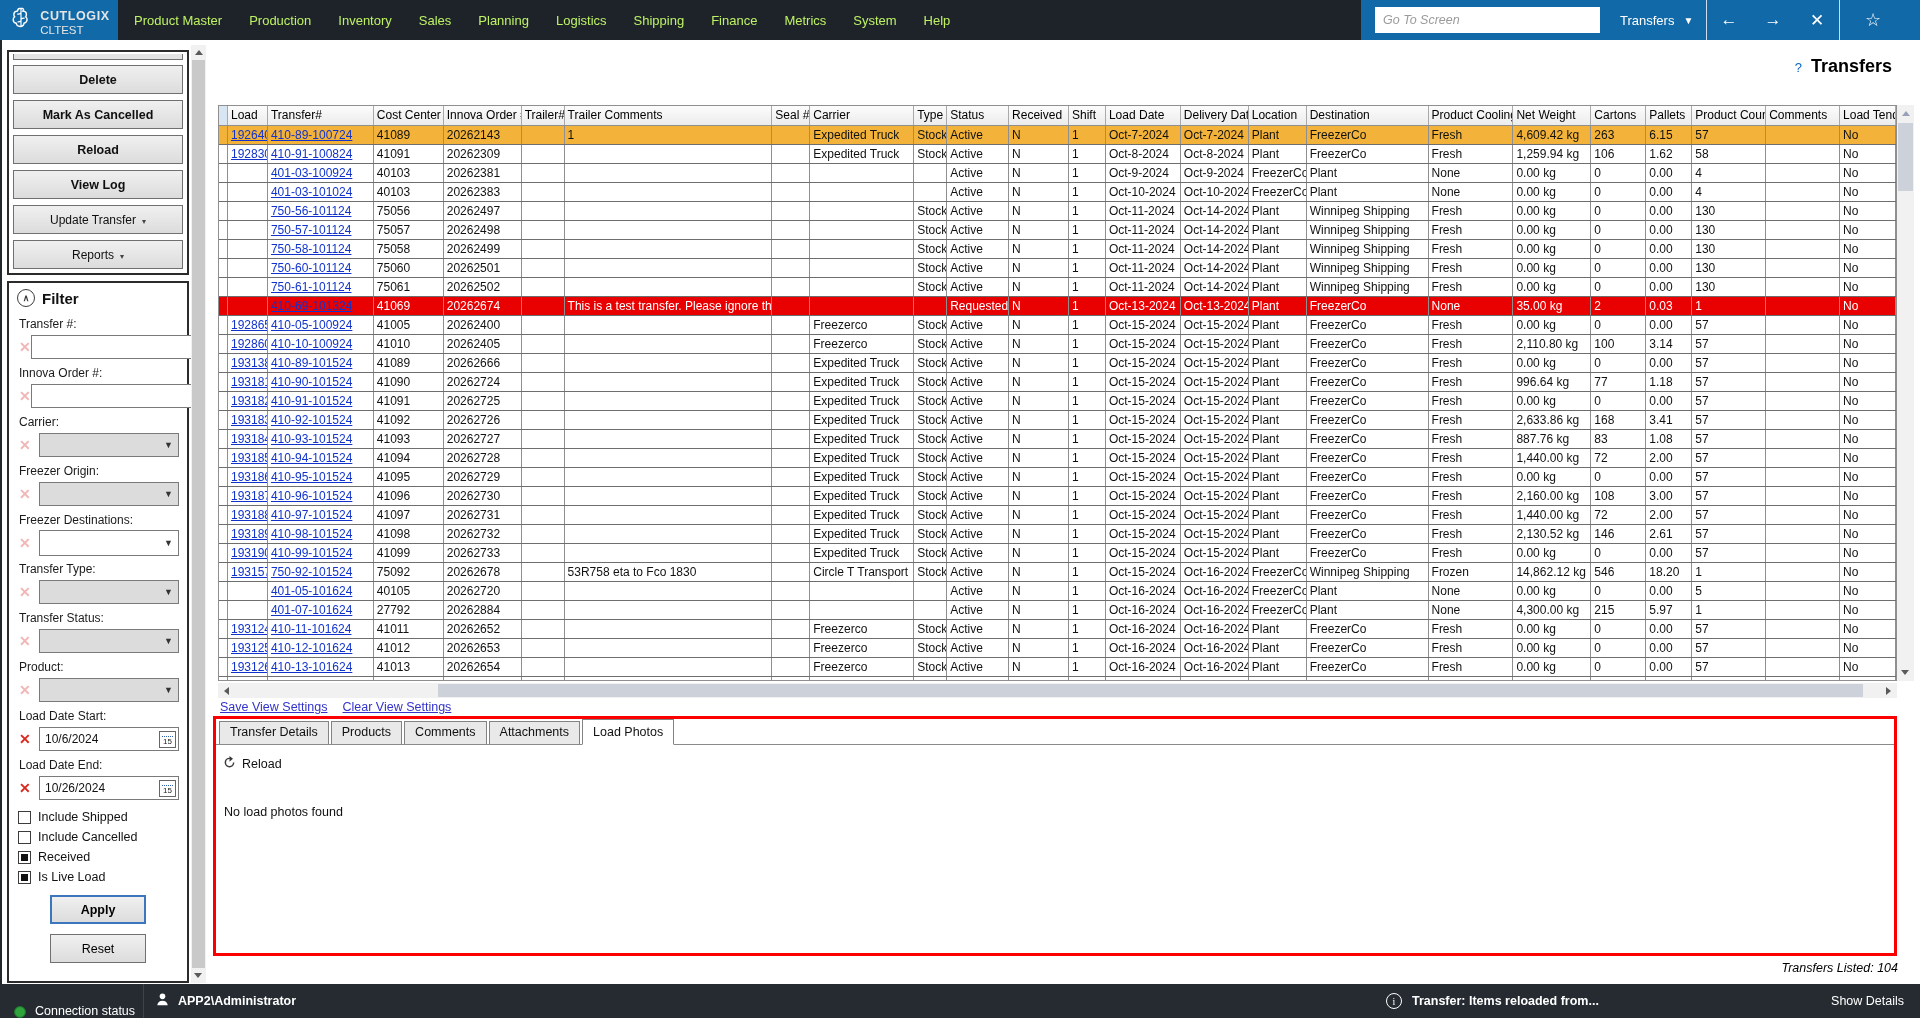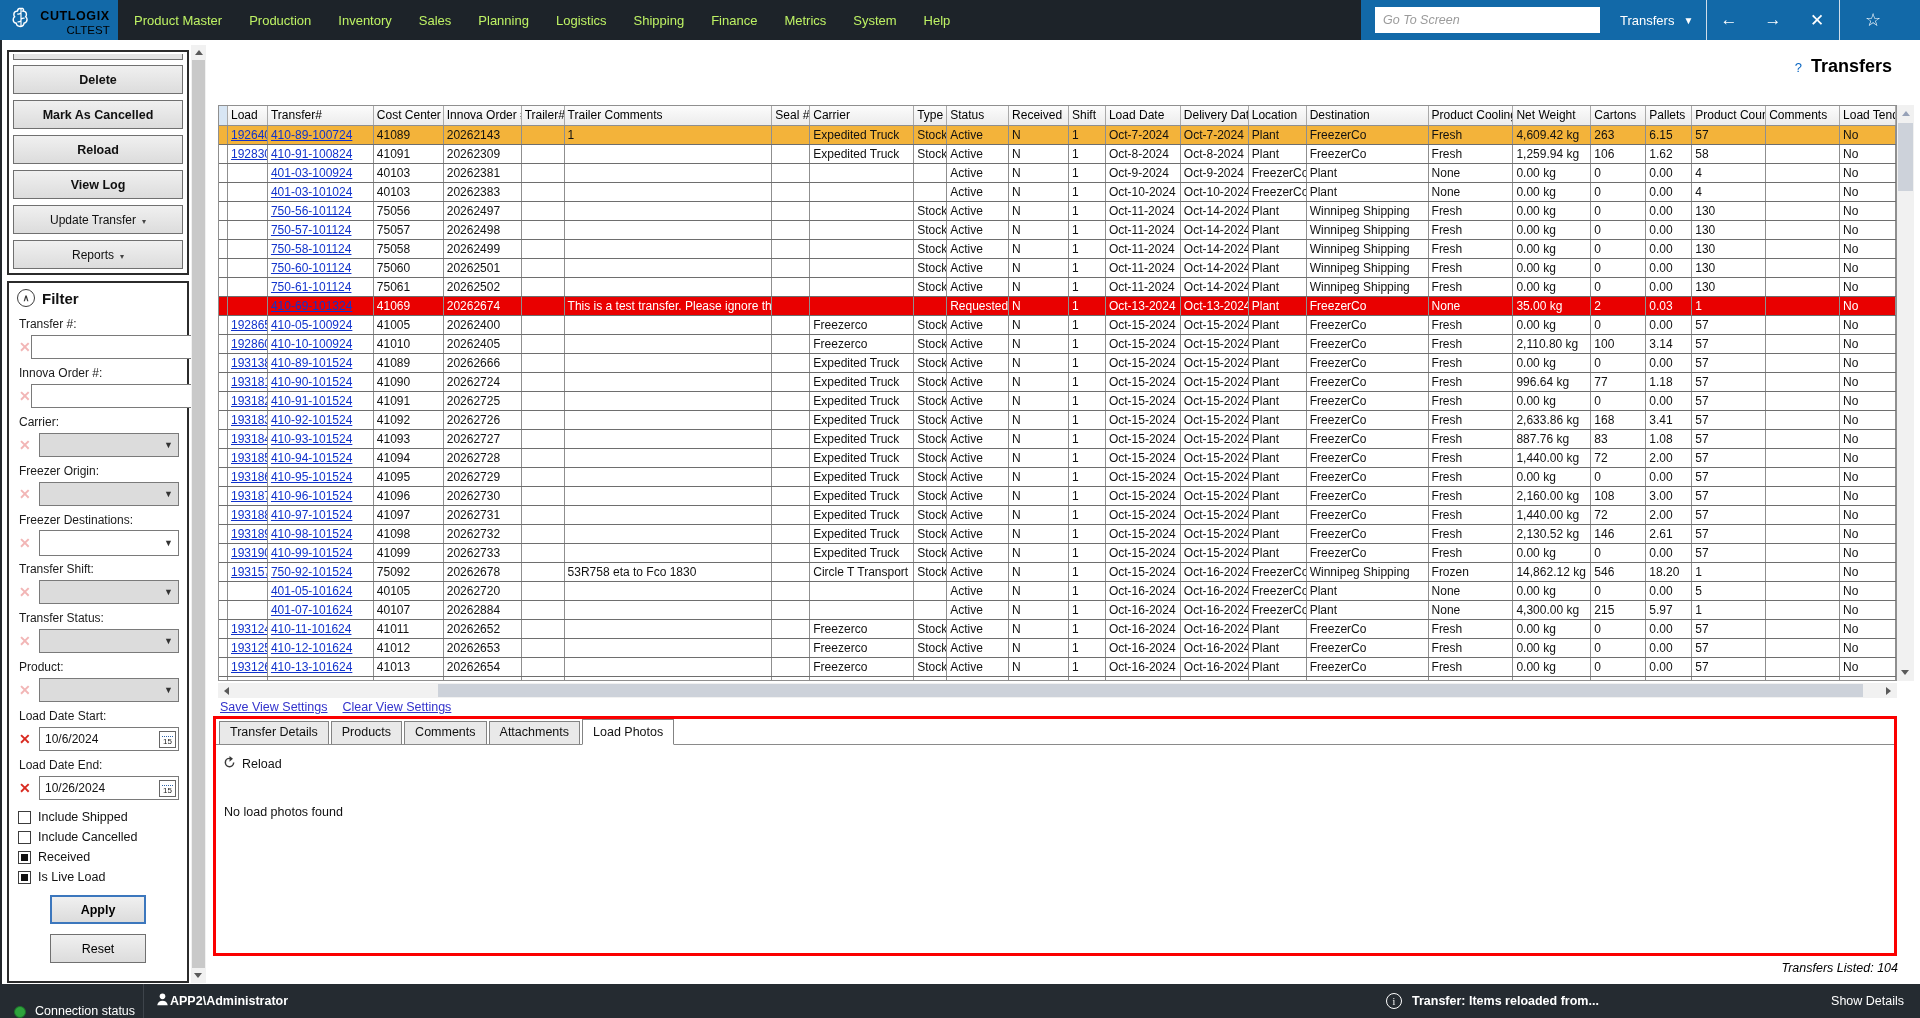--- a/index.html
+++ b/index.html
@@ -2,21 +2,21 @@
 <html><head>
 <meta charset="utf-8">
 <style>
   * { margin:0; padding:0; box-sizing:border-box; }
   html,body { width:1920px; height:1018px; overflow:hidden; background:#fff;
     font-family:"Liberation Sans", sans-serif; color:#111; }
 
   
   #topbar { position:absolute; left:0; top:0; width:1920px; height:40px; background:#1d2329; display:flex; align-items:center; }
   #brand { width:118px; height:40px; background:#1269a8; display:flex; align-items:center; justify-content:center; gap:6px; flex:0 0 auto; }
-  #brand .btxt { color:#000000; text-align:right; line-height:1.15;margin-top:6px; }
+  #brand .btxt { color:#e5e5e5; text-align:left; line-height:1.15;margin-top:6px; }
   #brand .bname { font-size:12.5px; font-weight:bold; letter-spacing:.6px; }
   #brand .benv { font-size:11.5px; }
   #topmenu { display:flex; align-items:center; gap:27px; padding-left:16px; }
   .nav-item { color:#bef264; font-size:13px; font-weight:normal; cursor:default; white-space:nowrap; }
   #topright { position:absolute; right:0; top:0; height:40px; width:559px; background:#1269a8; display:flex; align-items:center; }
   #goto { width:225px; height:26px; margin-left:14px; border:1px solid #fff; background:#fff; padding:0 7px; font-size:12.5px; font-family:"Liberation Sans",sans-serif; }
   #goto::placeholder { color:#9b9b9b; font-style:italic; }
   #screen-select { color:#fff; font-size:13px; margin:0 0 0 20px; display:flex; align-items:center; gap:9px; width:86px; }
   .vsep { width:1px; height:40px; background:#cfdde9; }
   #navbtns { display:flex; align-items:center; gap:0; }
@@ -113,21 +113,21 @@
   #reload-label { font-size:12.5px; color:#111; }
   #empty-msg { font-size:12.5px; margin:32px 0 0 8px; color:#111; }
 
   #listed { position:absolute; right:22px; top:961px; font-size:12.5px; font-style:italic; color:#000; }
 
   
   #statusbar { position:absolute; left:0; bottom:0; width:1920px; height:34px; background:#252b31; color:#fff; }
   #conn { position:absolute; left:14px; top:0; height:34px; display:flex; align-items:flex-end; gap:9px; font-size:12.5px; }
   #conn-dot { width:12px; height:12px; border-radius:50%; background:#2fa33c; border:1px solid #1c7129; }
   .ssep { position:absolute; top:0; height:34px; width:1px; background:#3e444b; }
-  #user { position:absolute; left:155px; top:0; height:34px; display:flex; align-items:center; font-size:12.5px; font-weight:bold; }
+  #user { position:absolute; left:155px; top:0; height:34px; display:flex; align-items:center; gap:8px; font-size:12.5px; font-weight:bold; }
   #msg { position:absolute; left:1386px; top:0; height:34px; display:flex; align-items:center; gap:10px; font-size:12.5px; font-weight:bold; }
   #info-circ { width:16px; height:16px; border:1.4px solid #fff; border-radius:50%; display:flex; align-items:center; justify-content:center; font-size:10px; font-weight:normal; font-family:"Liberation Serif",serif; }
   #show-details { position:absolute; right:16px; top:0; height:34px; display:flex; align-items:center; font-size:12.5px; }
 </style>
 </head>
 <body>
 
 <div id="topbar">
   <div id="brand">
     <span>
@@ -215,21 +215,21 @@
             <span class="caret">▼</span>
           </div>
         </div>
         <div class="f-label">Freezer Destinations:</div>
         <div class="f-row">
           <span class="clear-x pale">✕</span>
           <div class="combo white">
             <span class="caret">▼</span>
           </div>
         </div>
-        <div class="f-label">Transfer Shift:</div>
+        <div class="f-label">Transfer Type:</div>
         <div class="f-row">
           <span class="clear-x pale">✕</span>
           <div class="combo gray">
             <span class="caret">▼</span>
           </div>
         </div>
         <div class="f-label">Transfer Status:</div>
         <div class="f-row">
           <span class="clear-x pale">✕</span>
           <div class="combo gray">
@@ -972,21 +972,21 @@
         <div class="td c18">0</div>
         <div class="td c19">0.00</div>
         <div class="td c20">5</div>
         <div class="td c21"></div>
         <div class="td c22">No</div>
       </div>
       <div class="tr">
         <div class="td rowhead"></div>
         <div class="td c0"></div>
         <div class="td c1"><a class="cell-link" href="#">401-07-101624</a></div>
-        <div class="td c2">40107</div>
+        <div class="td c2">27792</div>
         <div class="td c3">20262884</div>
         <div class="td c4"></div>
         <div class="td c5"></div>
         <div class="td c6"></div>
         <div class="td c7"></div>
         <div class="td c8"></div>
         <div class="td c9">Active</div>
         <div class="td c10">N</div>
         <div class="td c11">1</div>
         <div class="td c12">Oct-16-2024</div>

